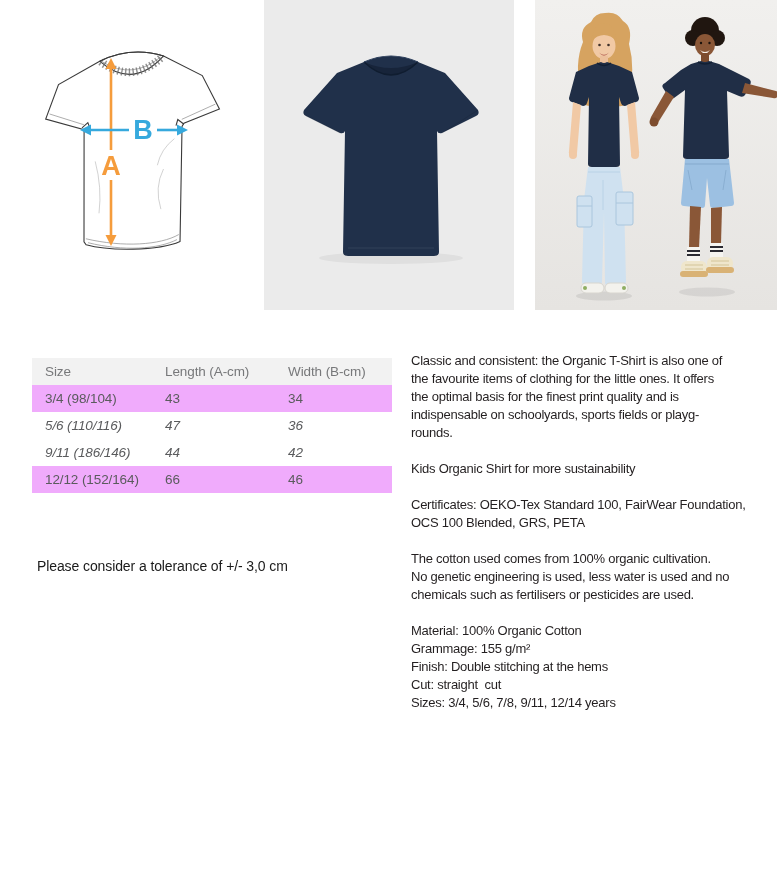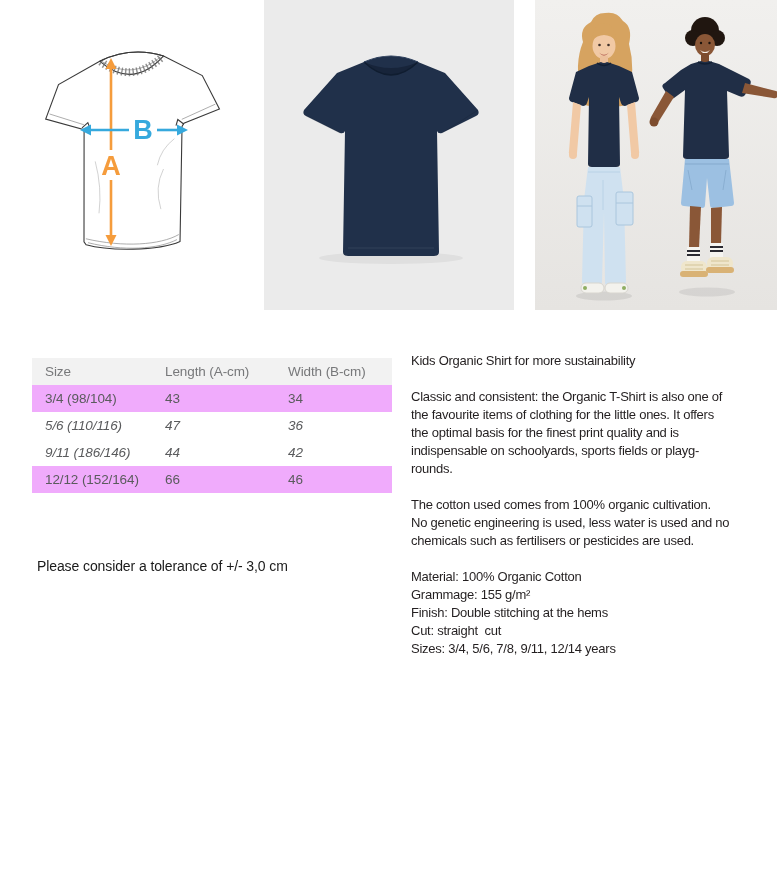--- a/index.html
+++ b/index.html
@@ -210,26 +210,28 @@
         <td>12/12 (152/164)</td>
         <td>66</td>
         <td>46</td>
       </tr>
     </tbody>
   </table>
 
   <div class="tolerance">Please consider a tolerance of +/- 3,0 cm</div>
 
   <div class="description">
-    <p>Kids Organic Shirt for more sustainability</p>
     <p>Classic and consistent: the Organic T-Shirt is also one of
 the favourite items of clothing for the little ones. It offers
 the optimal basis for the finest print quality and is
 indispensable on schoolyards, sports fields or playg-
 rounds.</p>
+    <p>Kids Organic Shirt for more sustainability</p>
+    <p>Certificates: OEKO-Tex Standard 100, FairWear Foundation,
+OCS 100 Blended, GRS, PETA</p>
     <p>The cotton used comes from 100% organic cultivation.
 No genetic engineering is used, less water is used and no
 chemicals such as fertilisers or pesticides are used.</p>
     <p>Material: 100% Organic Cotton
 Grammage: 155 g/m²
 Finish: Double stitching at the hems
 Cut: straight  cut
 Sizes: 3/4, 5/6, 7/8, 9/11, 12/14 years</p>
   </div>
 

